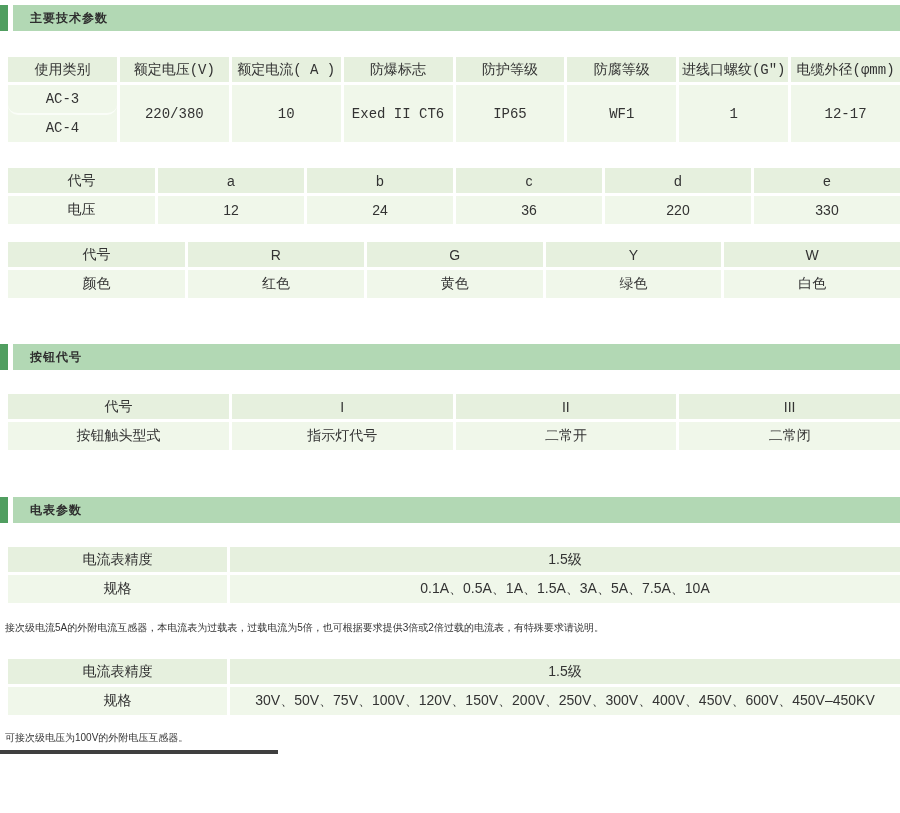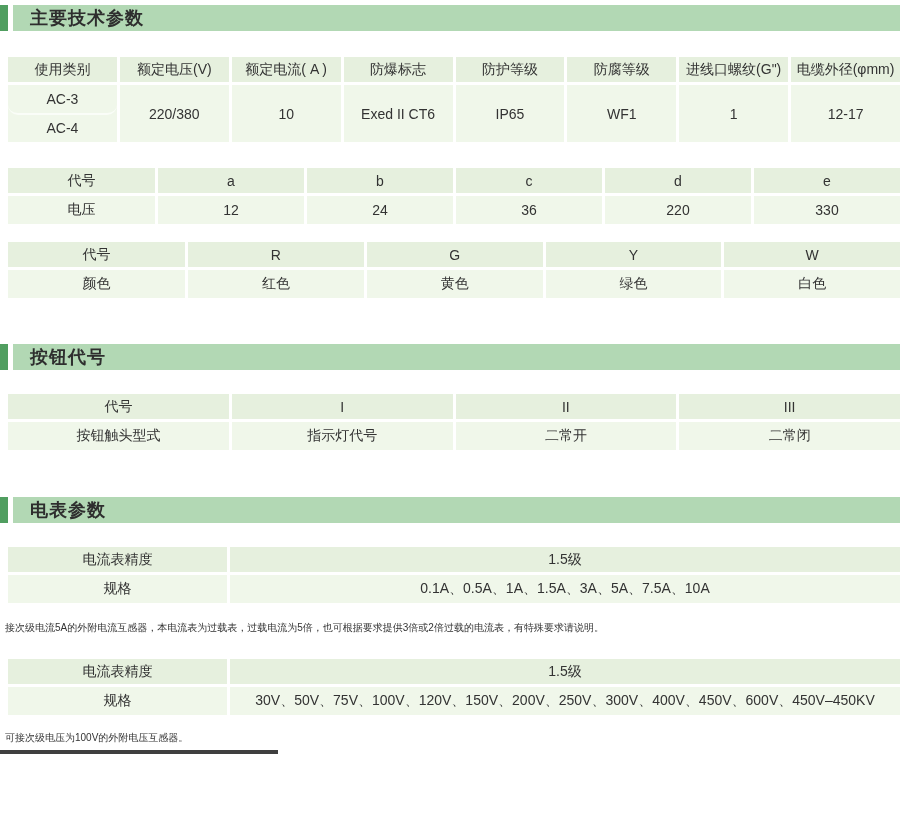--- a/index.html
+++ b/index.html
@@ -5,32 +5,32 @@
   * { margin: 0; padding: 0; box-sizing: border-box; }
   html, body { width: 900px; height: 813px; background: #ffffff; overflow: hidden; }
   body { font-family: "Liberation Sans", "DejaVu Sans", sans-serif; color: #333333; }
   .page { width: 900px; height: 813px; position: relative; }
 
   
   .sec-header { display: flex; align-items: stretch; height: 26px; }
   .sec-header .bar-dark { width: 8px; background: #509e60; }
   .sec-header .bar-gap { width: 5px; background: #ffffff; }
   .sec-header .bar-light { flex: 1; background: #b2d8b4; display: flex; align-items: center; }
-  .sec-header .title { font-size: 18px; font-weight: bold; color: #2e2e2e; padding-left: 17px; letter-spacing: 1px; }
+  .sec-header .title { font-size: 12px; font-weight: bold; color: #2e2e2e; padding-left: 17px; letter-spacing: 1px; }
 
   
   .tbl { margin-left: 8px; width: 892px; display: grid; gap: 3px; background: #ffffff; }
   .cell { display: flex; align-items: center; justify-content: center; font-size: 14px; color: #333333; text-align: center; }
   .hrow { background: #e6f0de; }
   .drow { background: #f0f7ea; }
   .rh25 { height: 25px; }
   .rh28 { height: 28px; }
   .rh57 { height: 57px; }
 
-  .t-main { grid-template-columns: repeat(8, 1fr); }
+  .t-main { grid-template-columns: repeat(8, 1fr); font-family: Liberation Mono, monospace; }
   .stacked { flex-direction: column; align-items: stretch; padding: 0; }
   .stacked .half { flex: 1; display: flex; align-items: center; justify-content: center; }
   .stacked .half:first-child { border-bottom: 2px solid #fafdf8; border-radius: 10px; }
 
   .t-ind1 { grid-template-columns: 147px repeat(5, 1fr); }
   .t-ind2 { grid-template-columns: 177px repeat(4, 1fr); }
   .t-btn  { grid-template-columns: repeat(4, 1fr); }
   .t-meter{ grid-template-columns: 219px 1fr; }
 
   .note { font-size: 10px; color: #333333; padding-left: 5px; line-height: 18px; }

